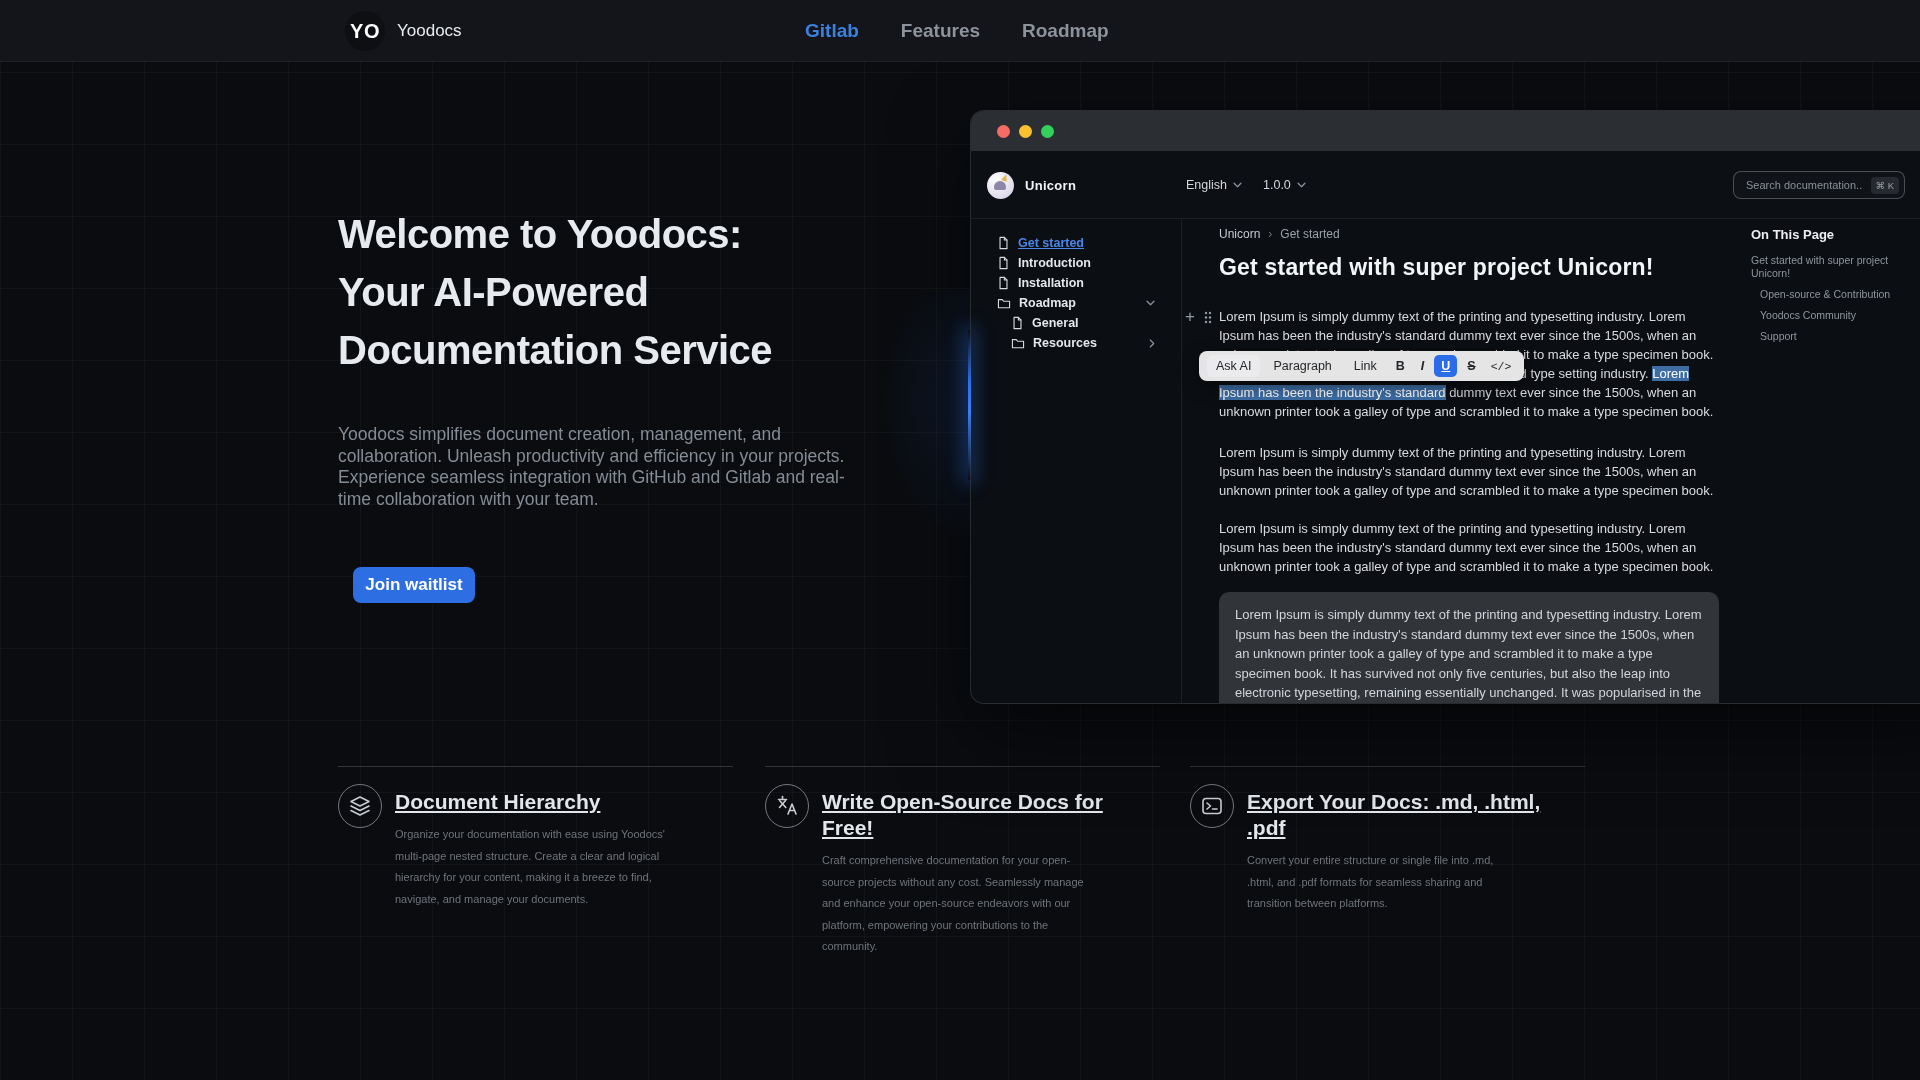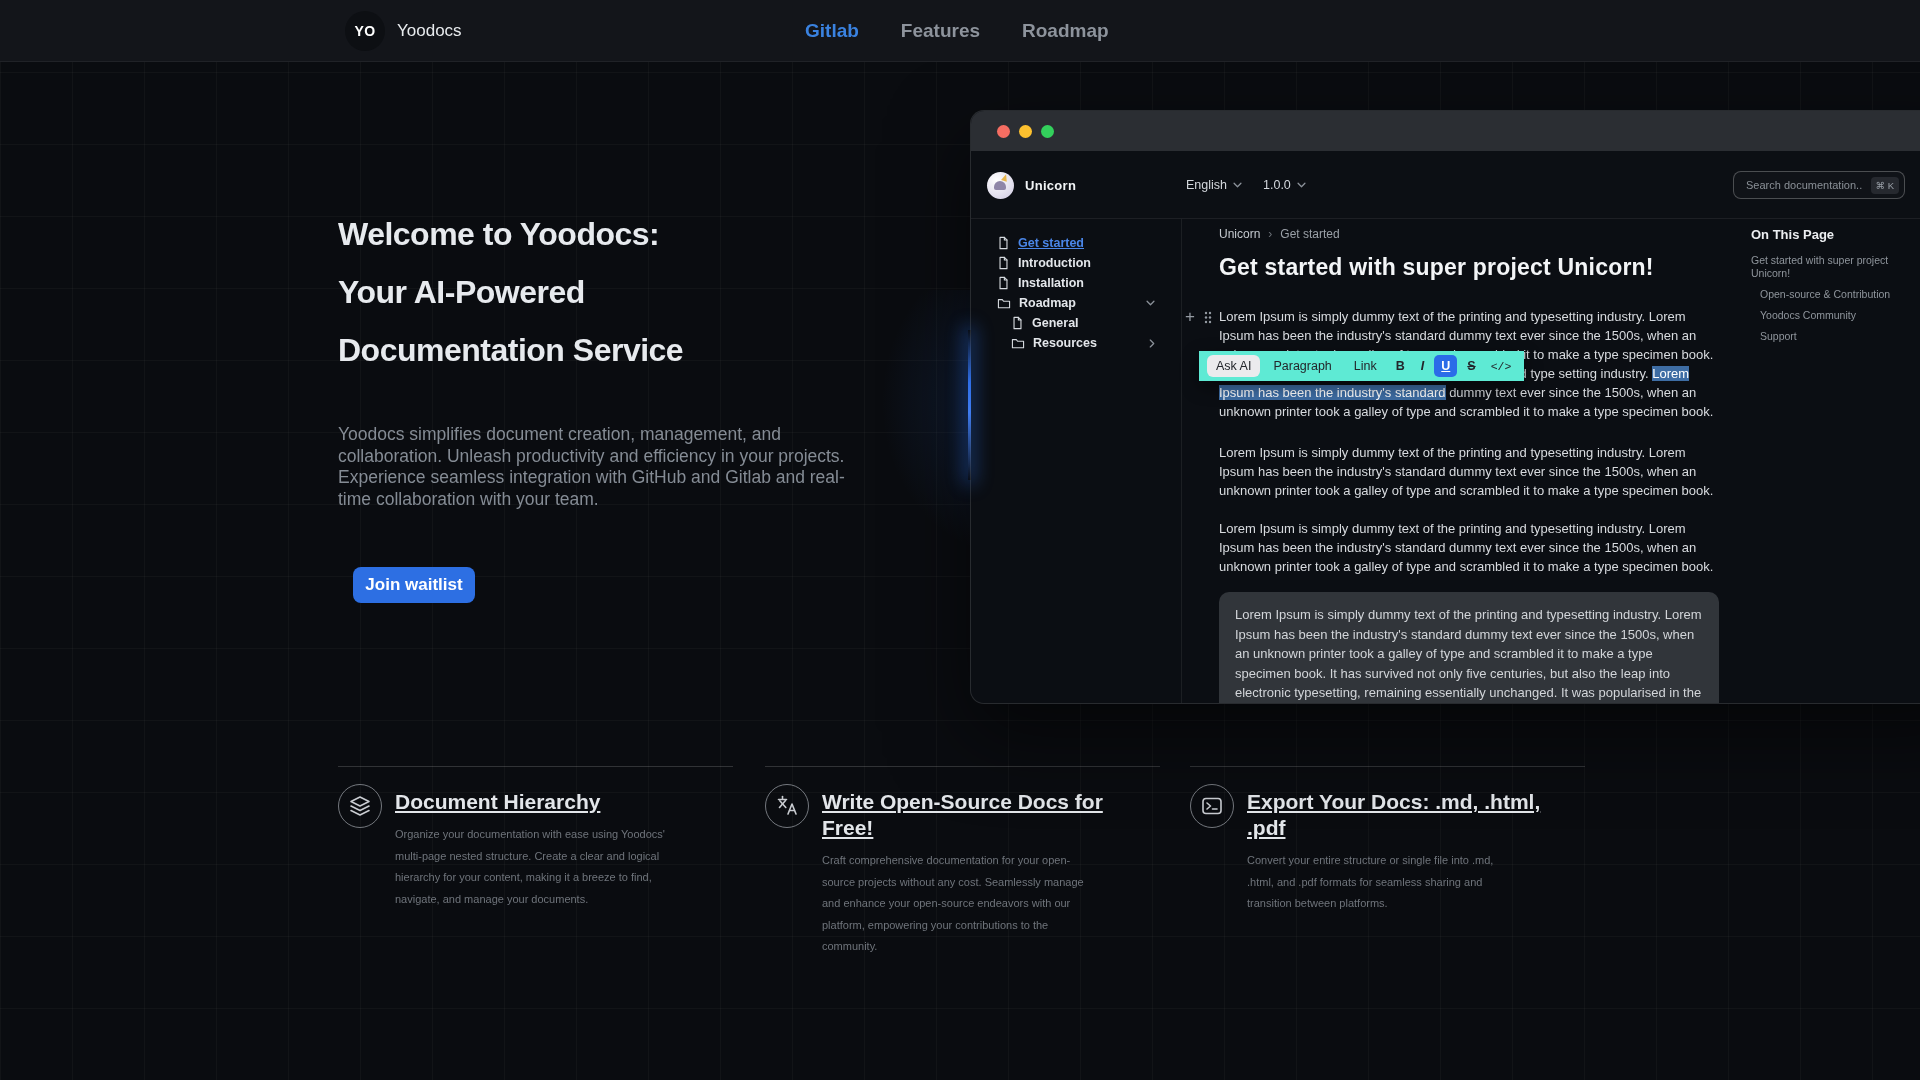--- a/index.html
+++ b/index.html
@@ -8,28 +8,28 @@
     background-color:#0a0c10;
     background-image:linear-gradient(rgba(255,255,255,.032) 1px,transparent 1px),
                      linear-gradient(90deg,rgba(255,255,255,.032) 1px,transparent 1px);
     background-size:72px 72px;}
 
   
   .navbar{position:absolute;top:0;left:0;width:1920px;height:62px;background:#13151a;
     border-bottom:1px solid rgba(255,255,255,.06);z-index:30;}
   .brand{position:absolute;left:345px;top:0;height:62px;display:flex;align-items:center;gap:12px;cursor:pointer;}
   .logo{width:40px;height:40px;border-radius:50%;background:#0d0f13;display:flex;align-items:center;justify-content:center;
-    font-weight:800;font-size:14px;letter-spacing:.5px;color:#fff;}
+    font-weight:800;font-size:20px;letter-spacing:.5px;color:#fff;}
   .brand-name{font-size:17px;font-weight:500;color:#e8ebee;}
   .nav-links{position:absolute;left:805px;top:0;height:62px;display:flex;align-items:center;gap:42px;}
   .nav-link{font-size:19px;font-weight:600;color:#8d939c;cursor:pointer;text-decoration:none;}
   .nav-link.active{color:#3a82e0;}
 
   
-  .hero-title{position:absolute;left:338px;top:205px;margin:0;font-size:32px;line-height:58px;font-weight:700;
+  .hero-title{position:absolute;left:338px;top:205px;margin:0;font-size:40px;line-height:58px;font-weight:700;
     color:#e7eaee;letter-spacing:-.5px;}
   .hero-sub{position:absolute;left:338px;top:424px;width:512px;margin:0;font-size:17.5px;line-height:21.5px;color:#858c95;}
   .cta{position:absolute;left:353px;top:567px;width:122px;height:36px;border:none;border-radius:8px;
     background:#2d6fe3;color:#fff;font-size:17px;font-weight:600;cursor:pointer;}
 
   
   .glow{position:absolute;left:870px;top:290px;width:240px;height:280px;pointer-events:none;z-index:18;
     background:radial-gradient(ellipse at 60% 40%,rgba(45,111,227,.20),transparent 65%);}
   .edge-line{position:absolute;left:968px;top:330px;width:3px;height:150px;z-index:22;pointer-events:none;
     background:linear-gradient(to bottom,transparent,#2f6fe8 35%,#3f7cf0 55%,transparent);
@@ -84,21 +84,21 @@
   .p1{top:196px;} .p2{top:332px;} .p3{top:408px;}
   .sel{background:#3e6da4;color:#fff;}
   .quote{position:absolute;left:248px;top:481px;width:500px;padding:13px 16px;background:#31353a;border-radius:10px;
     font-size:13px;line-height:19.5px;color:#d2d5d9;}
 
   .handle{position:absolute;color:#959ba3;cursor:grab;}
   .handle.plus{left:214px;top:197px;font-size:17px;line-height:17px;}
   .handle.grip{left:233px;top:199px;}
   .grip svg{fill:#959ba3;}
 
-  .toolbar{position:absolute;left:228px;top:240px;height:30px;background:#5eead4;border-radius:0;display:flex;
+  .toolbar{position:absolute;left:228px;top:240px;height:30px;background:#e5e5e5;border-radius:8px;display:flex;
     align-items:center;padding:8px 8px;gap:4px;box-shadow:0 6px 18px rgba(0,0,0,.45);z-index:5;}
   .tb{font-size:12.5px;color:#23262b;padding:4px 9px;border-radius:6px;cursor:pointer;white-space:nowrap;font-weight:500;}
   .tb.pill{background:#ebebed;}
   .tb.b{font-weight:800;padding:4px 6px;}
   .tb.i{font-style:italic;font-weight:600;padding:4px 6px;}
   .tb.u{background:#2b6ce8;color:#fff;text-decoration:underline;font-weight:600;padding:4px 7px;border-radius:5px;}
   .tb.s{text-decoration:line-through;font-weight:600;padding:4px 6px;}
   .tb.code{font-family:"Liberation Mono",monospace;font-size:11.5px;padding:4px 5px;}
 
   .toc{position:absolute;left:780px;top:116px;width:175px;}

